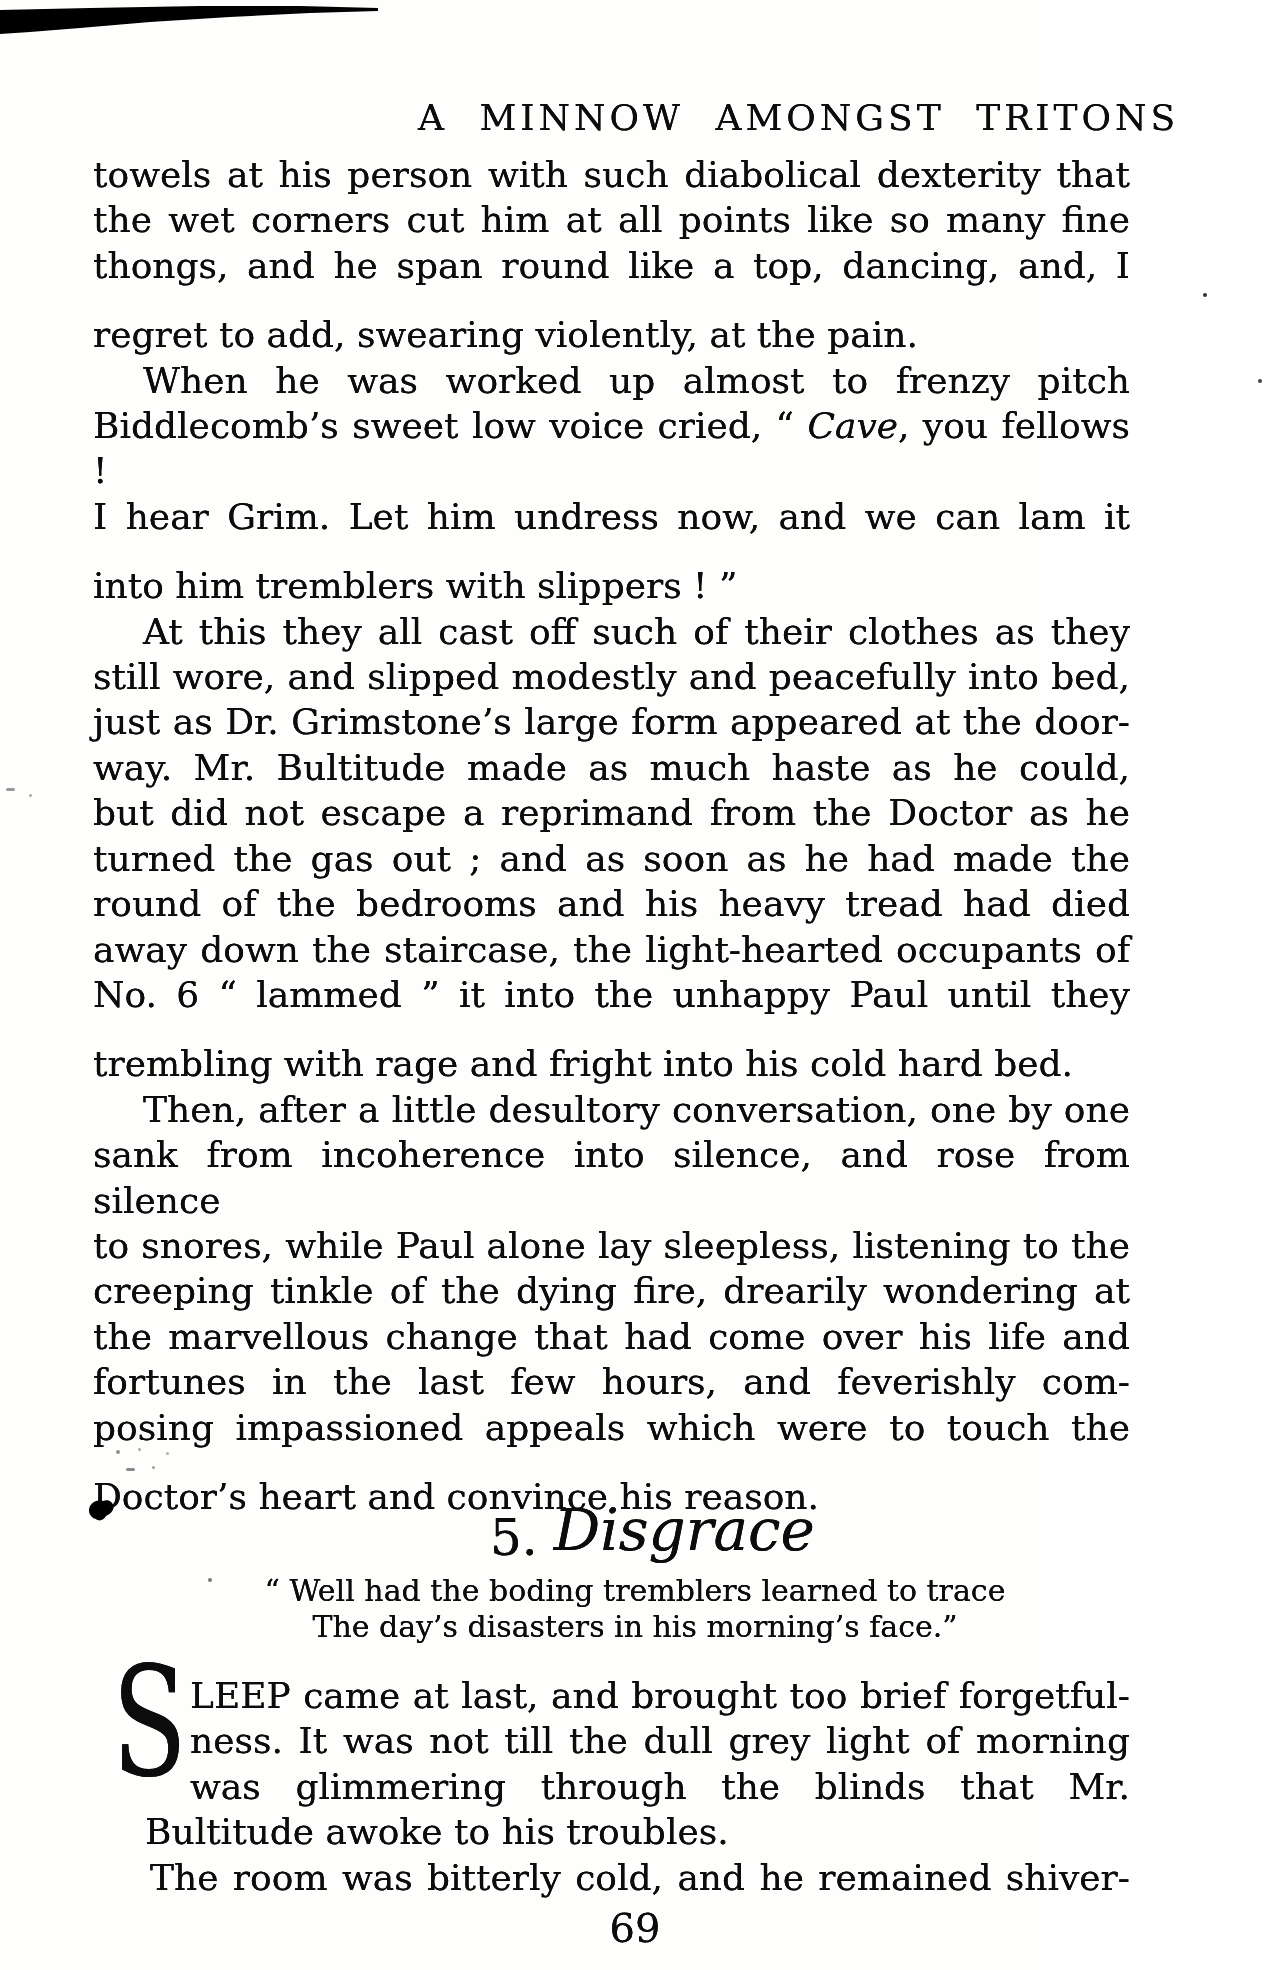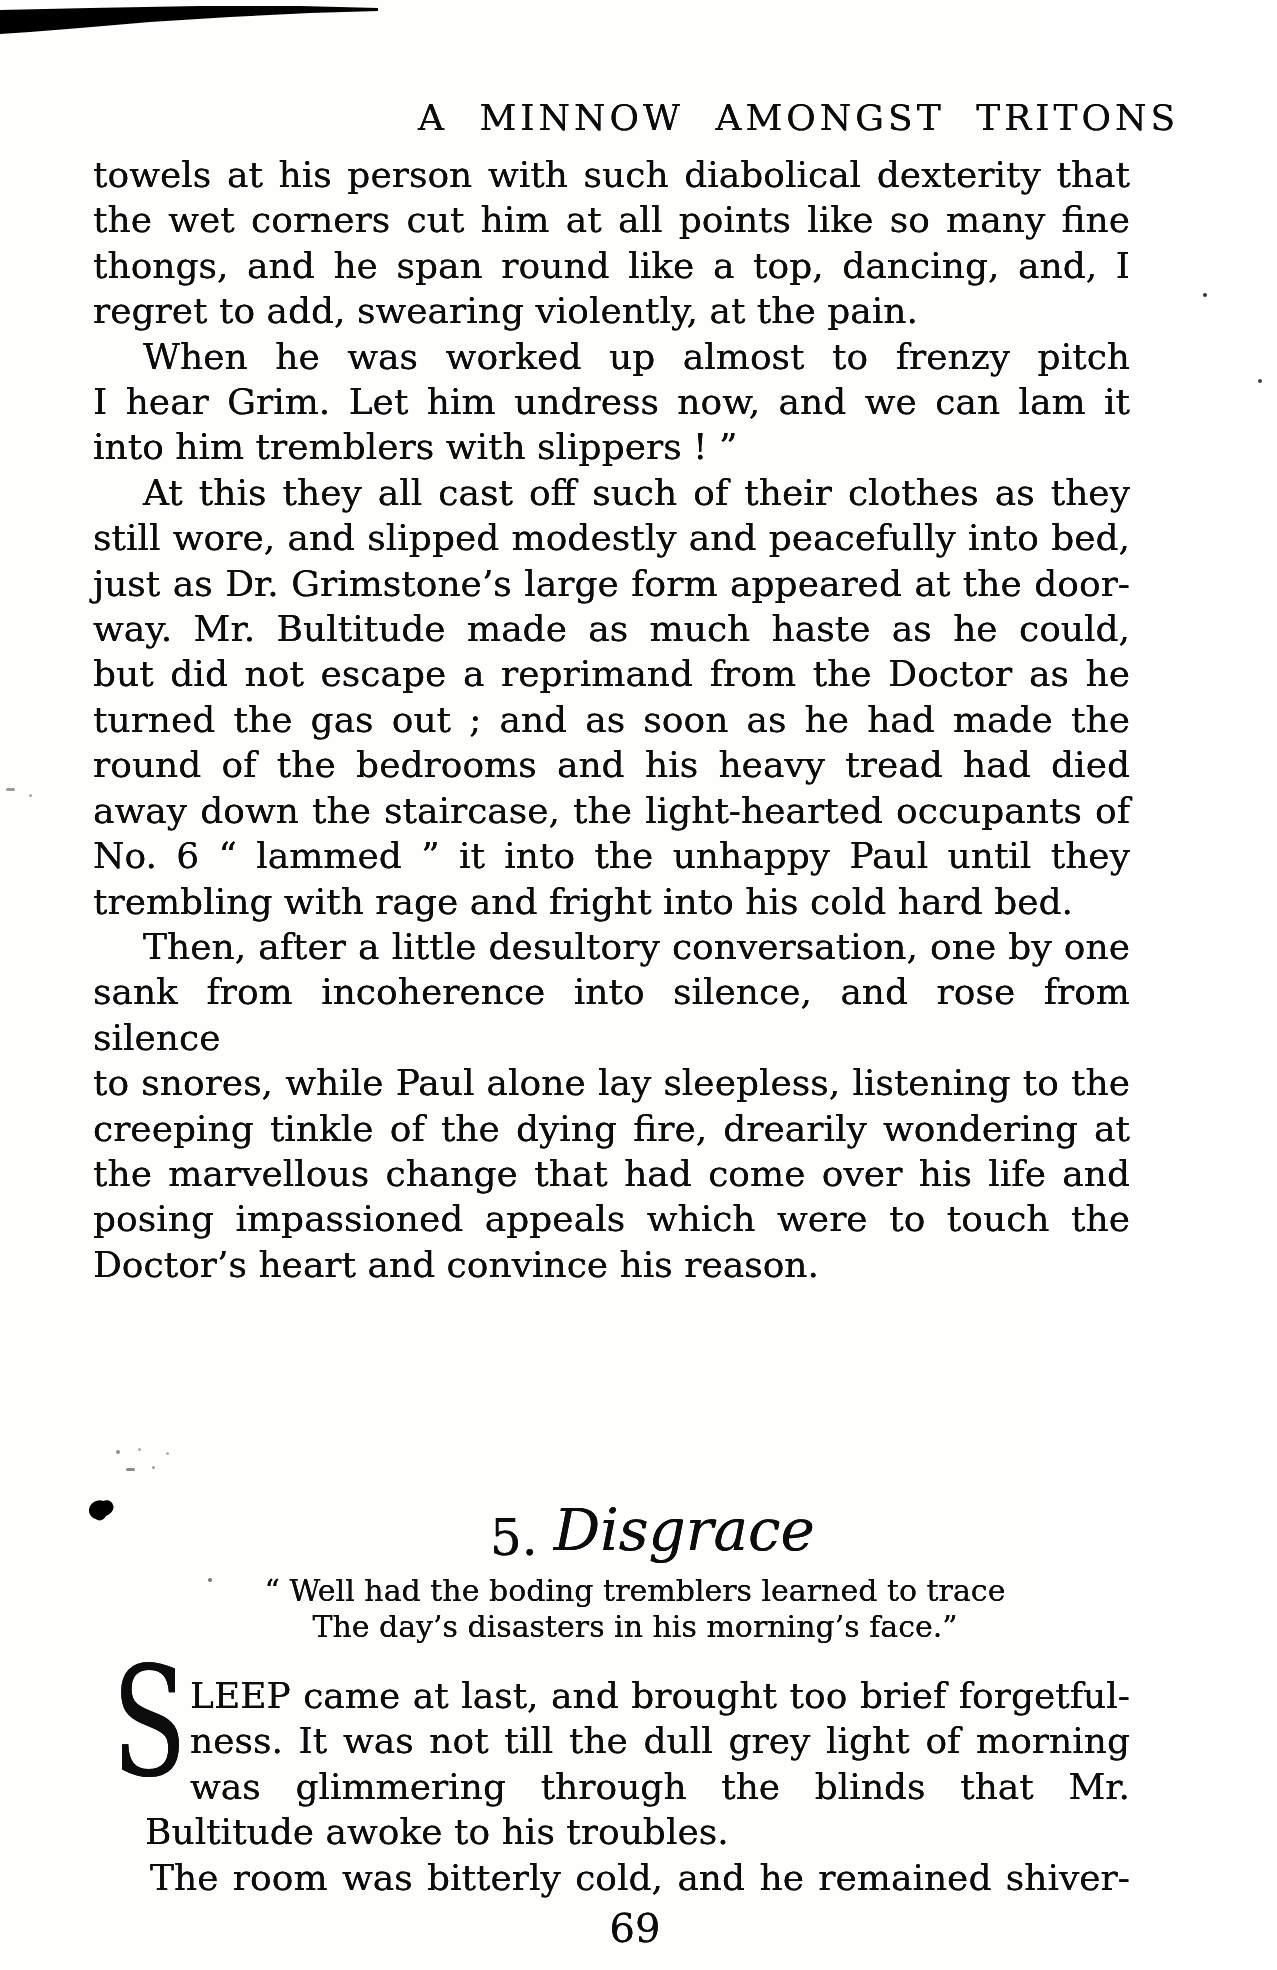--- a/index.html
+++ b/index.html
@@ -23,21 +23,21 @@
     white-space:nowrap;
     text-shadow:0 0 0.5px #000;
   }
 
   .body-text{
     position:absolute;left:93px;top:152px;width:1037px;
     font-size:36px;line-height:45.4px;
     text-shadow:0 0 0.5px #000;
   }
   .bline{text-align:justify;text-align-last:justify;}
-  .bline.lastline{text-align-last:left;}
+  .bline.lastline{text-align-last:left;margin-top:24px;}
   .bline.indent{text-indent:50px;}
 
   .section-heading{
     position:absolute;left:490px;top:1496px;
     display:flex;align-items:baseline;gap:16px;
     text-shadow:0 0 0.5px #000;
   }
   .sec-num{font-size:50px;position:relative;top:5px;}
   .sec-title{font-size:58px;font-style:italic;}
 
@@ -83,37 +83,39 @@
   </svg>
 
   <div class="running-head">A MINNOW AMONGST TRITONS</div>
 
   <div class="body-text" id="body-lines">
       <div class="bline">towels at his person with such diabolical dexterity that</div>
       <div class="bline">the wet corners cut him at all points like so many fine</div>
       <div class="bline">thongs, and he span round like a top, dancing, and, I</div>
       <div class="bline lastline">regret to add, swearing violently, at the pain.</div>
       <div class="bline indent">When he was worked up almost to frenzy pitch</div>
+      <div class="bline">Biddlecomb’s sweet low voice cried, “ <i>Cave</i>, you fellows !</div>
       <div class="bline">I hear Grim.  Let him undress now, and we can lam it</div>
       <div class="bline lastline">into him tremblers with slippers ! ”</div>
       <div class="bline indent">At this they all cast off such of their clothes as they</div>
       <div class="bline">still wore, and slipped modestly and peacefully into bed,</div>
       <div class="bline">just as Dr. Grimstone’s large form appeared at the door-</div>
       <div class="bline">way.  Mr. Bultitude made as much haste as he could,</div>
       <div class="bline">but did not escape a reprimand from the Doctor as he</div>
       <div class="bline">turned the gas out ;  and as soon as he had made the</div>
       <div class="bline">round of the bedrooms and his heavy tread had died</div>
       <div class="bline">away down the staircase, the light-hearted occupants of</div>
       <div class="bline">No. 6 “ lammed ” it into the unhappy Paul until they</div>
       <div class="bline lastline">trembling with rage and fright into his cold hard bed.</div>
       <div class="bline indent">Then, after a little desultory conversation, one by one</div>
       <div class="bline">sank from incoherence into silence, and rose from silence</div>
       <div class="bline">to snores, while Paul alone lay sleepless, listening to the</div>
       <div class="bline">creeping tinkle of the dying fire, drearily wondering at</div>
       <div class="bline">the marvellous change that had come over his life and</div>
+      <div class="bline">fortunes in the last few hours, and feverishly com-</div>
       <div class="bline">posing impassioned appeals which were to touch the</div>
       <div class="bline lastline">Doctor’s heart and convince his reason.</div>
     </div>
 
   <div class="speck" style="left:1203px;top:293px;width:4px;height:4px;background:#333;"></div>
   <div class="speck" style="left:1258px;top:379px;width:4px;height:4px;background:#444;"></div>
   <div class="speck" style="left:6px;top:788px;width:9px;height:3px;border-radius:2px;background:#9a9a9a;"></div>
   <div class="speck" style="left:29px;top:794px;width:3px;height:3px;background:#a8a8a8;"></div>
   <div class="speck" style="left:116px;top:1450px;width:4px;height:4px;background:#8f8f8f;"></div>
   <div class="speck" style="left:138px;top:1448px;width:3px;height:3px;background:#ababab;"></div>

